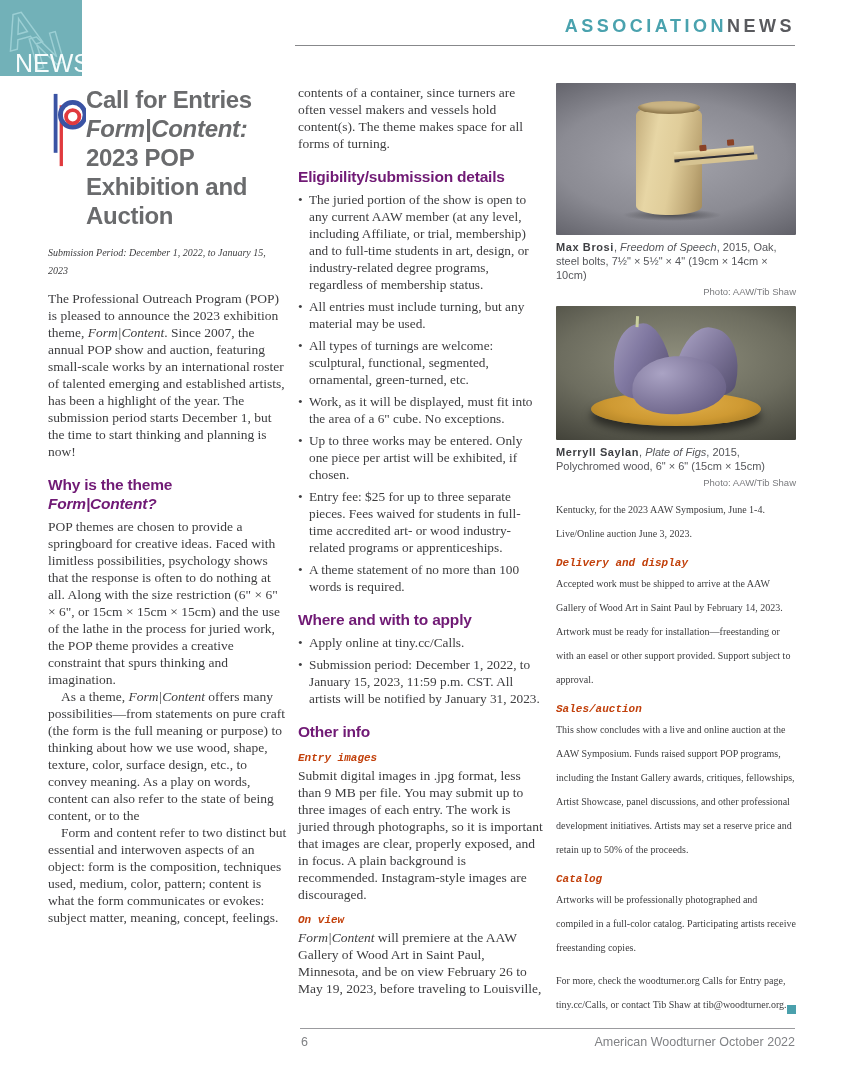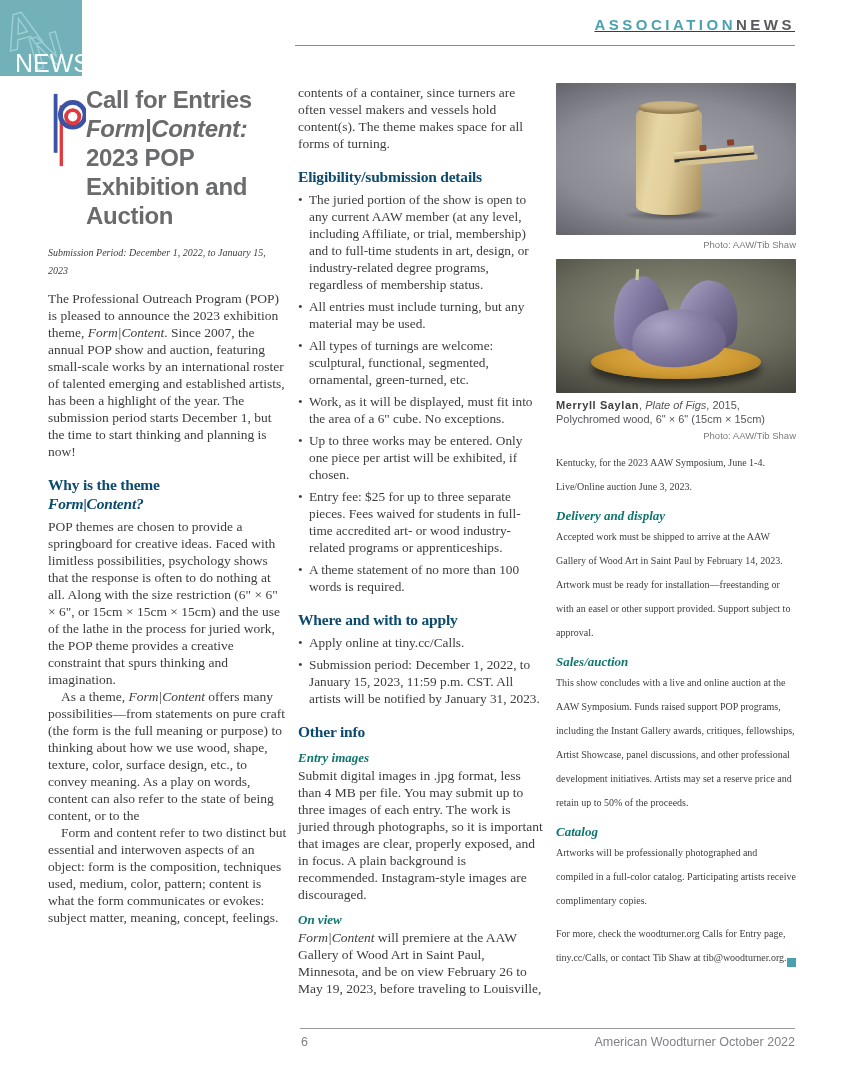--- a/index.html
+++ b/index.html
@@ -4,21 +4,21 @@
 <style>
   html,body{margin:0;padding:0;}
   body{
     width:850px;height:1086px;position:relative;background:#ffffff;
     font-family:"Liberation Serif",serif;color:#3d3d3f;overflow:hidden;
     -webkit-font-smoothing:antialiased;
   }
   
   .corner-logo{position:absolute;left:0;top:0;}
   .masthead{position:absolute;top:16px;right:55px;font-family:"Liberation Sans",sans-serif;
-    font-size:15px;font-weight:bold;letter-spacing:3.5px;text-decoration:underline;}
+    font-size:18px;font-weight:bold;letter-spacing:3.5px;}
   .masthead .assoc{color:#4aa2ae;}
   .masthead .news{color:#595a5e;}
   .masthead-rule{position:absolute;top:45px;left:295px;width:500px;border-top:1px solid #87888b;}
   
   .col{position:absolute;}
   .col-left{left:48px;top:85px;width:240px;}
   .col-mid{left:298px;top:84px;width:246px;}
   .col-right{left:556px;top:83px;width:240px;}
   p{margin:0;font-size:13.5px;line-height:17px;}
   .body-p{margin-bottom:0;}
@@ -26,25 +26,25 @@
   .indent{text-indent:13px;}
   .italic{font-style:italic;}
   
   .title-block{display:flex;gap:0;align-items:flex-start;}
   .pop-logo{flex:none;margin-top:4px;}
   h1.article-title{margin:0;font-family:"Liberation Sans",sans-serif;font-weight:bold;
     font-size:24px;line-height:29px;color:#6a6b6d;letter-spacing:-0.3px;}
   h1 .t-line{display:block;white-space:nowrap;}
   .submission-period{margin:14px 0 10px 0;font-style:italic;font-size:10px;line-height:18px;}
   
-  h2.section-head{margin:15px 0 5px 0;font-family:Liberation Serif, serif;
-    font-weight:bold;font-size:15.5px;line-height:19px;color:#0c4a6e;letter-spacing:-0.2px;}
+  h2.section-head{margin:15px 0 5px 0;font-family:Liberation Sans, sans-serif;
+    font-weight:bold;font-size:15.5px;line-height:19px;color:#701a75;letter-spacing:-0.2px;}
   h2 .sh-line{display:block;white-space:nowrap;}
-  h3.sub-head{margin:9px 0 1px 0;font-family:Liberation Serif, serif;
-    font-weight:bold;font-style:italic;font-size:13px;line-height:16px;color:#0f766e;}
+  h3.sub-head{margin:9px 0 1px 0;font-family:Liberation Mono, monospace;
+    font-weight:bold;font-style:italic;font-size:11px;line-height:16px;color:#c2410c;}
   
   ul.bullets{list-style:none;margin:2px 0 0 0;padding:0;}
   ul.bullets li{position:relative;padding-left:11px;margin-bottom:5px;font-size:13.3px;line-height:17px;}
   ul.bullets li::before{content:"\2022";position:absolute;left:0;top:0;color:#3d3d3f;}
   
   .photo{position:relative;width:240px;overflow:hidden;border-radius:1px;}
   .photo-brosi{height:152px;background:radial-gradient(120% 95% at 48% 50%,#a4a4ac 0%,#8b8b93 40%,#56565e 75%,#34343c 100%);}
   .vessel{position:absolute;left:80px;top:22px;width:66px;height:110px;
     background:linear-gradient(100deg,#c2ac7b 0%,#e7d6a5 30%,#e0cd9a 55%,#bfa876 82%,#a38b5b 100%);
     border-radius:32px 32px 30px 30px / 10px 10px 9px 9px;}
@@ -145,37 +145,38 @@
     <li>Entry fee: $25 for up to three separate pieces. Fees waived for students in full-time accredited art- or wood industry-related programs or apprenticeships.</li>
     <li>A theme statement of no more than 100 words is required.</li>
   </ul>
   <h2 class="section-head">Where and with to apply</h2>
   <ul class="bullets">
     <li>Apply online at tiny.cc/Calls.</li>
     <li>Submission period: December 1, 2022, to January 15, 2023, 11:59 p.m. CST. All artists will be notified by January 31, 2023.</li>
   </ul>
   <h2 class="section-head">Other info</h2>
   <h3 class="sub-head">Entry images</h3>
-  <p class="body-p">Submit digital images in .jpg format, less than 4 MB per file. You may submit up to three images of each entry. The work is juried through photographs, so it is important that images are clear, properly exposed, and in focus. A plain background is recommended. Instagram-style images are discouraged.</p>
+  <p class="body-p">Submit digital images in .jpg format, less than 9 MB per file. You may submit up to three images of each entry. The work is juried through photographs, so it is important that images are clear, properly exposed, and in focus. A plain background is recommended. Instagram-style images are discouraged.</p>
   <h3 class="sub-head">On view</h3>
   <p class="body-p"><em>Form|Content</em><span> will premiere at the AAW Gallery of Wood Art in Saint Paul, Minnesota, and be on view February 26 to May 19, 2023, before traveling to Louisville,</span></p>
 </div>
 
 <div class="col col-right">
 
   <div class="fig-block">
     <div class="photo photo-brosi">
       <div class="vessel-shadow"></div>
       <div class="vessel"></div>
       <div class="vessel-mouth"></div>
       <div class="shelf">
         <span class="knob knob-1"></span>
         <span class="knob knob-2"></span>
       </div>
     </div>
+    <p class="caption"><strong>Max Brosi</strong><span>, </span><em>Freedom of Speech</em><span>, 2015, Oak, steel bolts, 7½" × 5½" × 4" (19cm × 14cm × 10cm)</span></p>
     <p class="credit">Photo: AAW/Tib Shaw</p>
   </div>
 
   <div class="fig-block">
     <div class="photo photo-saylan">
       <div class="plate"></div>
       <div class="fig fig-left"></div>
       <div class="fig fig-right"></div>
       <div class="fig fig-front"></div>
     </div>
@@ -185,20 +186,20 @@
 
   <p class="body-p space-above">Kentucky, for the 2023 AAW Symposium, June 1-4. Live/Online auction June 3, 2023.</p>
 
   <h3 class="sub-head">Delivery and display</h3>
   <p class="body-p">Accepted work must be shipped to arrive at the AAW Gallery of Wood Art in Saint Paul by February 14, 2023. Artwork must be ready for installation—freestanding or with an easel or other support provided. Support subject to approval.</p>
 
   <h3 class="sub-head">Sales/auction</h3>
   <p class="body-p">This show concludes with a live and online auction at the AAW Symposium. Funds raised support POP programs, including the Instant Gallery awards, critiques, fellowships, Artist Showcase, panel discussions, and other professional development initiatives. Artists may set a reserve price and retain up to 50% of the proceeds.</p>
 
   <h3 class="sub-head">Catalog</h3>
-  <p class="body-p">Artworks will be professionally photographed and compiled in a full-color catalog. Participating artists receive complimentary copies.</p>
+  <p class="body-p">Artworks will be professionally photographed and compiled in a full-color catalog. Participating artists receive freestanding copies.</p>
 
   <p class="body-p last-p"><span>For more, check the woodturner.org Calls for Entry page, tiny.cc/Calls, or contact Tib Shaw at tib@woodturner.org.</span><span class="end-marker"></span></p>
 </div>
 
 <div class="footer-rule"></div>
 <div class="footer-page">6</div>
 <div class="footer-mag">American Woodturner October 2022</div>
 
 </body></html>

